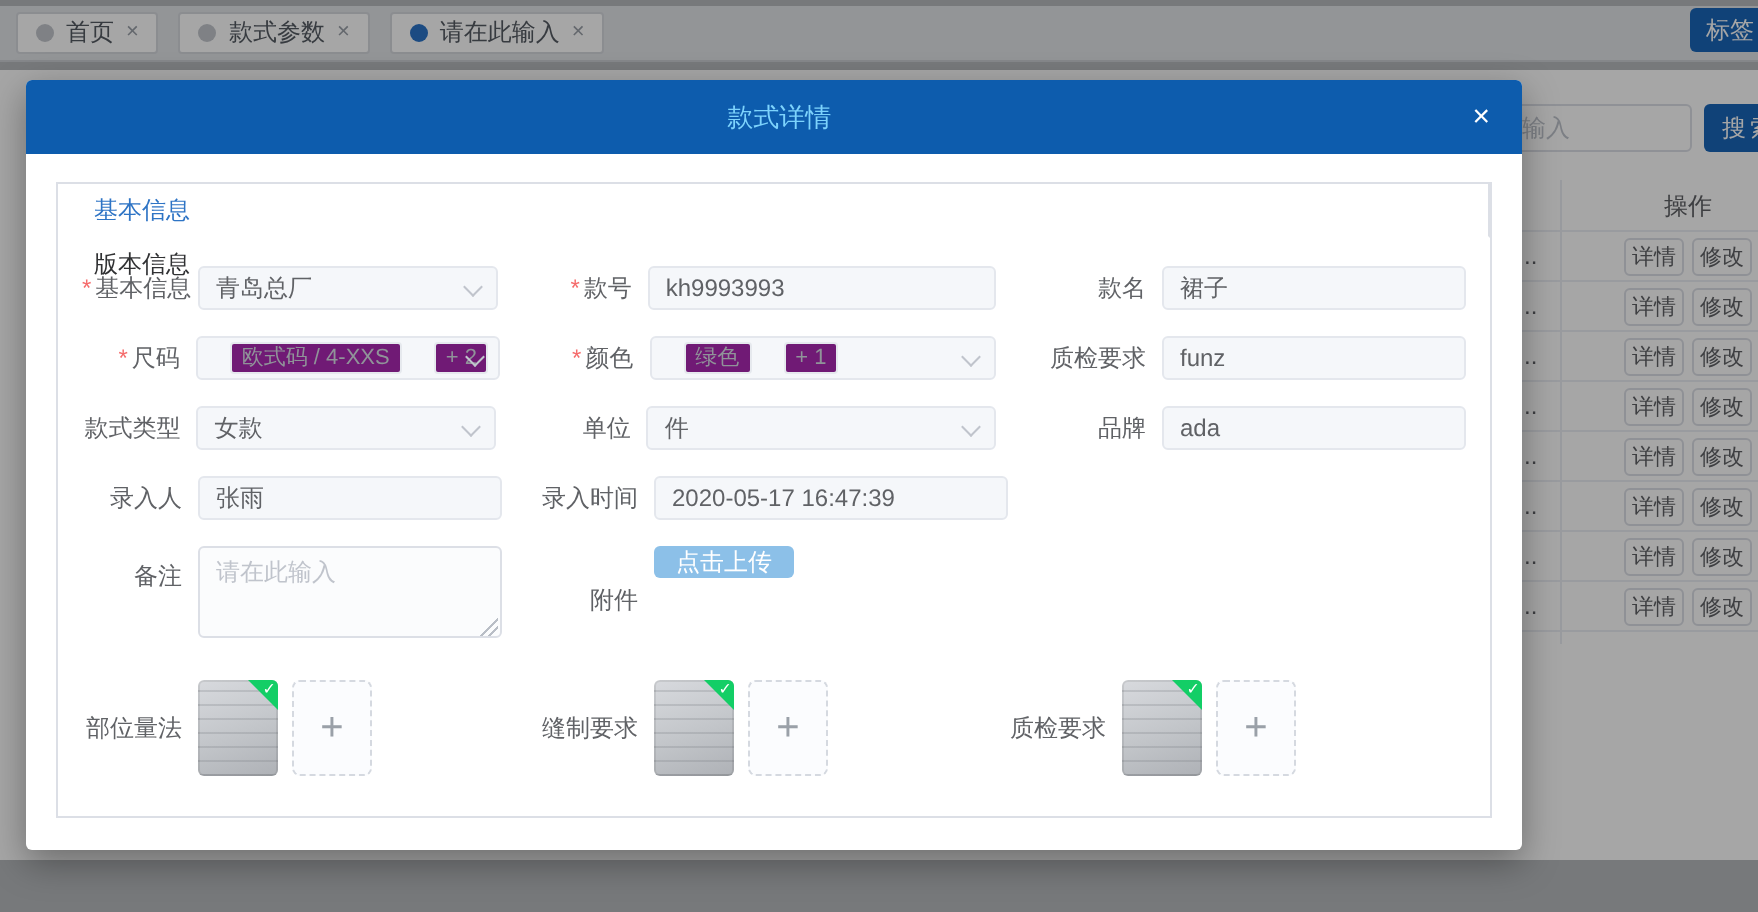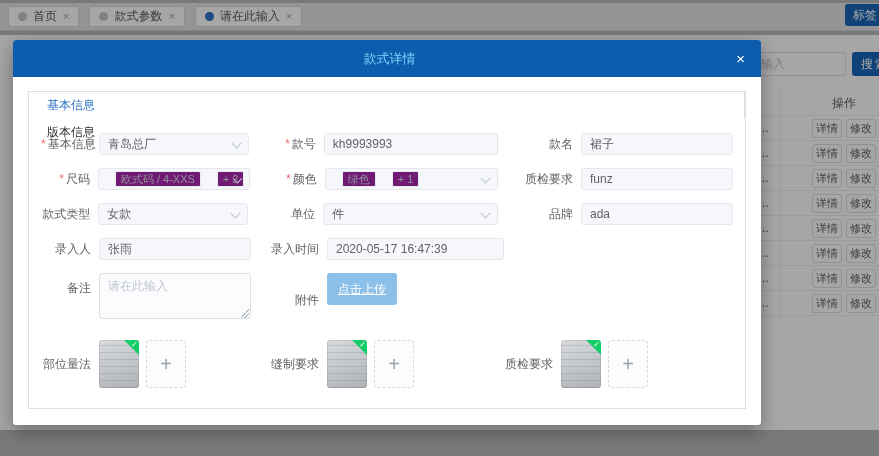--- a/index.html
+++ b/index.html
@@ -124,22 +124,22 @@
     font-family:"Liberation Sans",sans-serif; position:relative;
   }
   .tarea::placeholder { color:#c0c4cc; }
   .ta-wrap { position:relative; width:152px; }
   .ta-grip {
     position:absolute; right:2px; bottom:4px; width:9px; height:9px; pointer-events:none;
     background:
       linear-gradient(135deg, transparent 0 50%, #b9bec6 50% 57%, transparent 57% 72%, #b9bec6 72% 79%, transparent 79%);
   }
   .upload-btn {
-    height:32px; background:#8cc0e8; color:#fff; border:none; border-radius:3px;
-    font-size:12px; padding:0 11px; cursor:pointer; white-space:nowrap;text-decoration:underline;
+    height:16px; background:#8cc0e8; color:#fff; border:none; border-radius:3px;
+    font-size:12px; padding:0 11px; cursor:pointer; white-space:nowrap;
   }
 
   .thumb-row { display:flex; align-items:center; margin-bottom:0; }
   .thumb {
     width:40px; height:48px; border-radius:3px; position:relative; overflow:hidden; cursor:pointer;
     background:
       repeating-linear-gradient(0deg, rgba(120,124,130,.25) 0 1px, transparent 1px 7px),
       linear-gradient(160deg,#d8dade 0%, #c2c5c9 55%, #aeb1b6 100%);
     box-shadow:inset 0 0 0 1px rgba(0,0,0,.08);
   }

